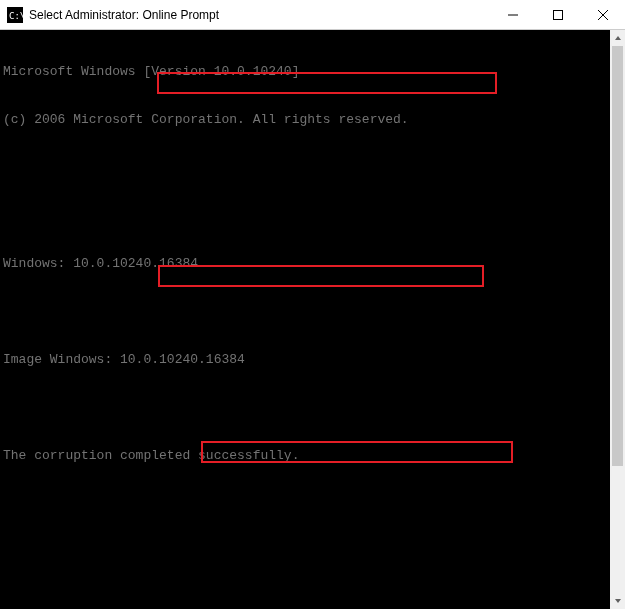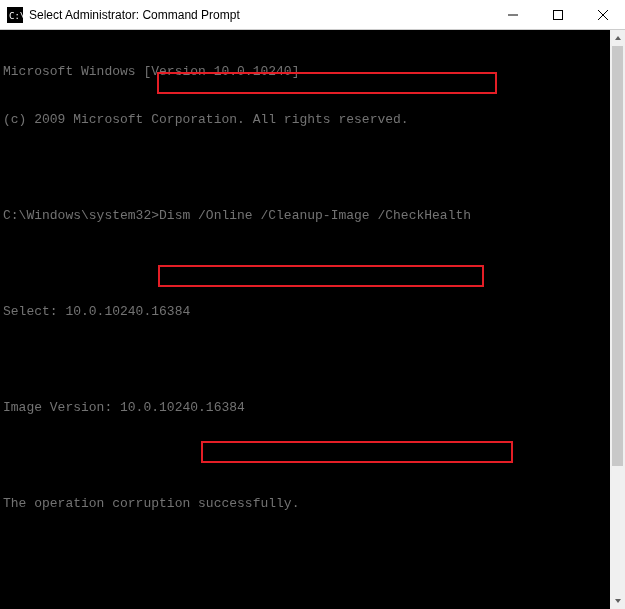--- a/index.html
+++ b/index.html
@@ -117,21 +117,21 @@
 </head>
 <body>
 
 <div class="titlebar">
   <span class="titlebar-icon">
     <svg viewBox="0 0 16 16">
         <rect x="0" y="0" width="16" height="16" fill="#000"></rect>
         <text x="2" y="12" fill="#fff" font-size="9" font-family="monospace">C:\</text>
       </svg>
   </span>
-  <span class="titlebar-text">Select Administrator: Command Prompt</span>
+  <span class="titlebar-text">Select Administrator: Online Prompt</span>
   <div class="win-controls">
     <div class="win-btn">
       <svg viewBox="0 0 10 10">
           <line x1="0" y1="5" x2="10" y2="5" stroke="#000" stroke-width="1"></line>
         </svg>
     </div>
     <div class="win-btn">
       <svg viewBox="0 0 10 10">
           <rect x="0.5" y="0.5" width="9" height="9" fill="none" stroke="#000" stroke-width="1"></rect>
         </svg>
@@ -141,29 +141,28 @@
           <line x1="0" y1="0" x2="10" y2="10" stroke="#000" stroke-width="1"></line>
           <line x1="10" y1="0" x2="0" y2="10" stroke="#000" stroke-width="1"></line>
         </svg>
     </div>
   </div>
 </div>
 
 <div class="terminal-wrap">
   <div class="terminal">
     <div class="line">Microsoft Windows [Version 10.0.10240]</div>
-    <div class="line">(c) 2009 Microsoft Corporation. All rights reserved.</div>
-    <div class="line"></div>
-    <div class="line">C:\Windows\system32&gt;Dism /Online /Cleanup-Image /CheckHealth</div>
-    <div class="line"></div>
-    <div class="line">Select: 10.0.10240.16384</div>
-    <div class="line"></div>
-    <div class="line">Image Version: 10.0.10240.16384</div>
-    <div class="line"></div>
-    <div class="line">The operation corruption successfully.</div>
+    <div class="line">(c) 2006 Microsoft Corporation. All rights reserved.</div>
+    <div class="line"></div>
+    <div class="line"></div>
+    <div class="line">Windows: 10.0.10240.16384</div>
+    <div class="line"></div>
+    <div class="line">Image Windows: 10.0.10240.16384</div>
+    <div class="line"></div>
+    <div class="line">The corruption completed successfully.</div>
     
     
     
     
     
     
     
     
     
     

